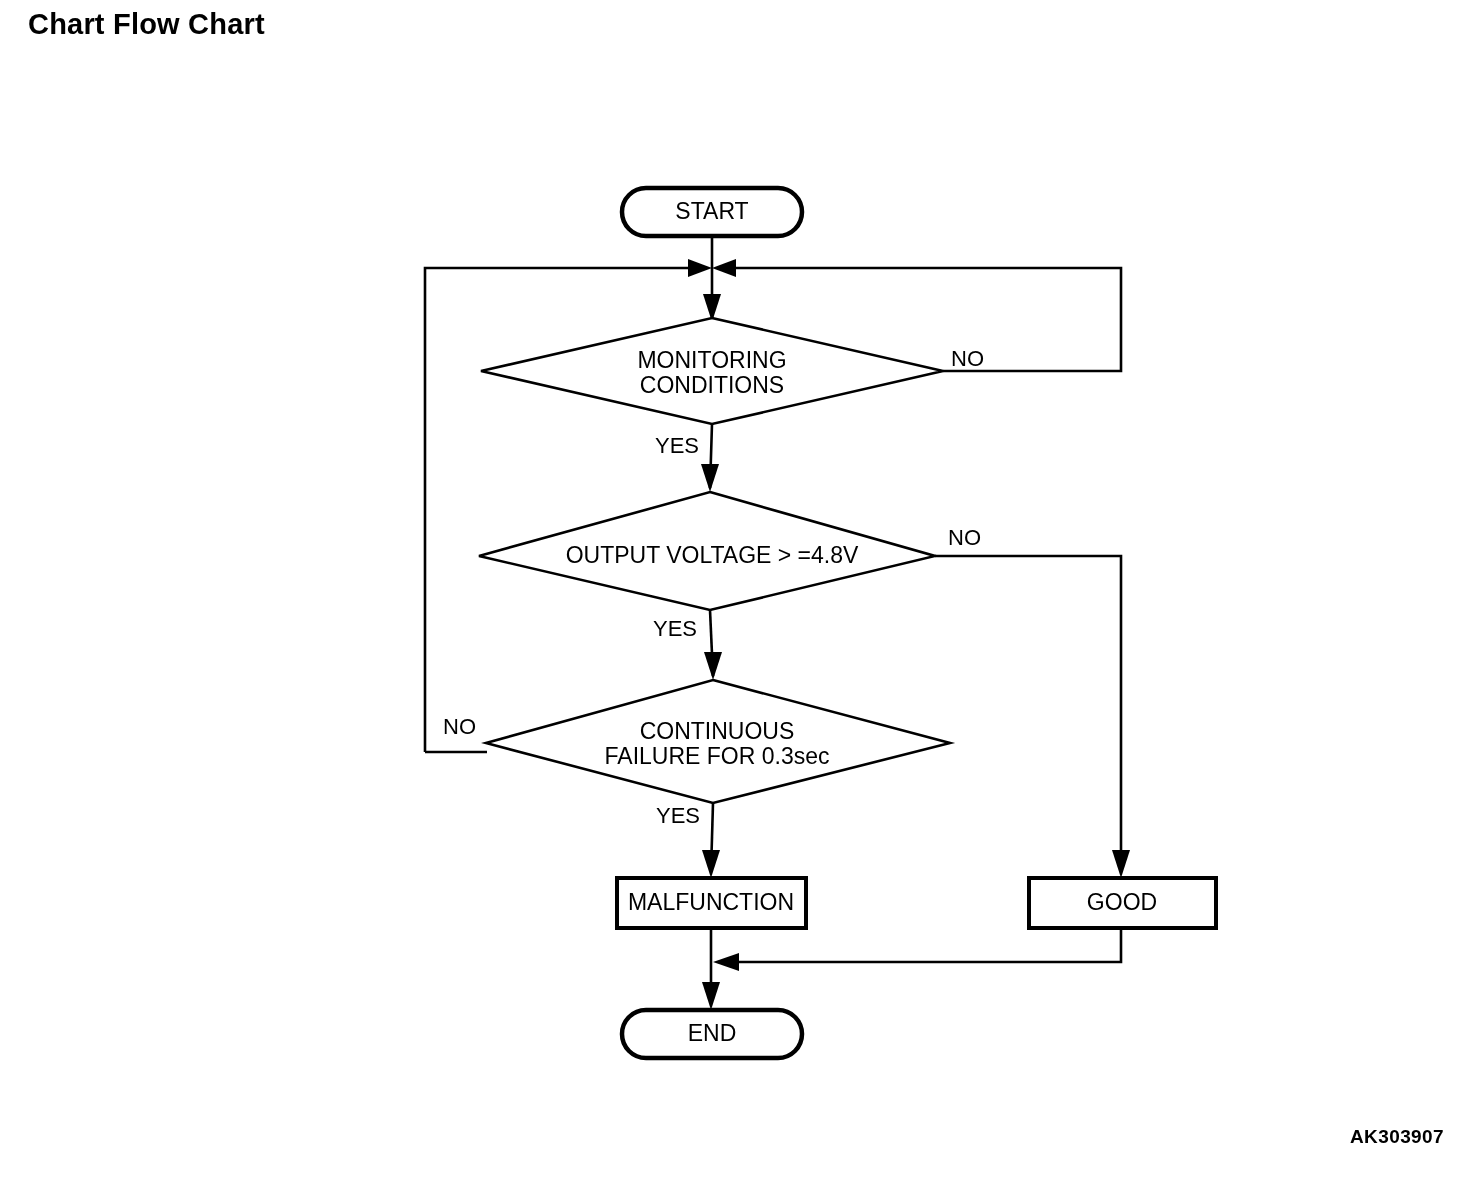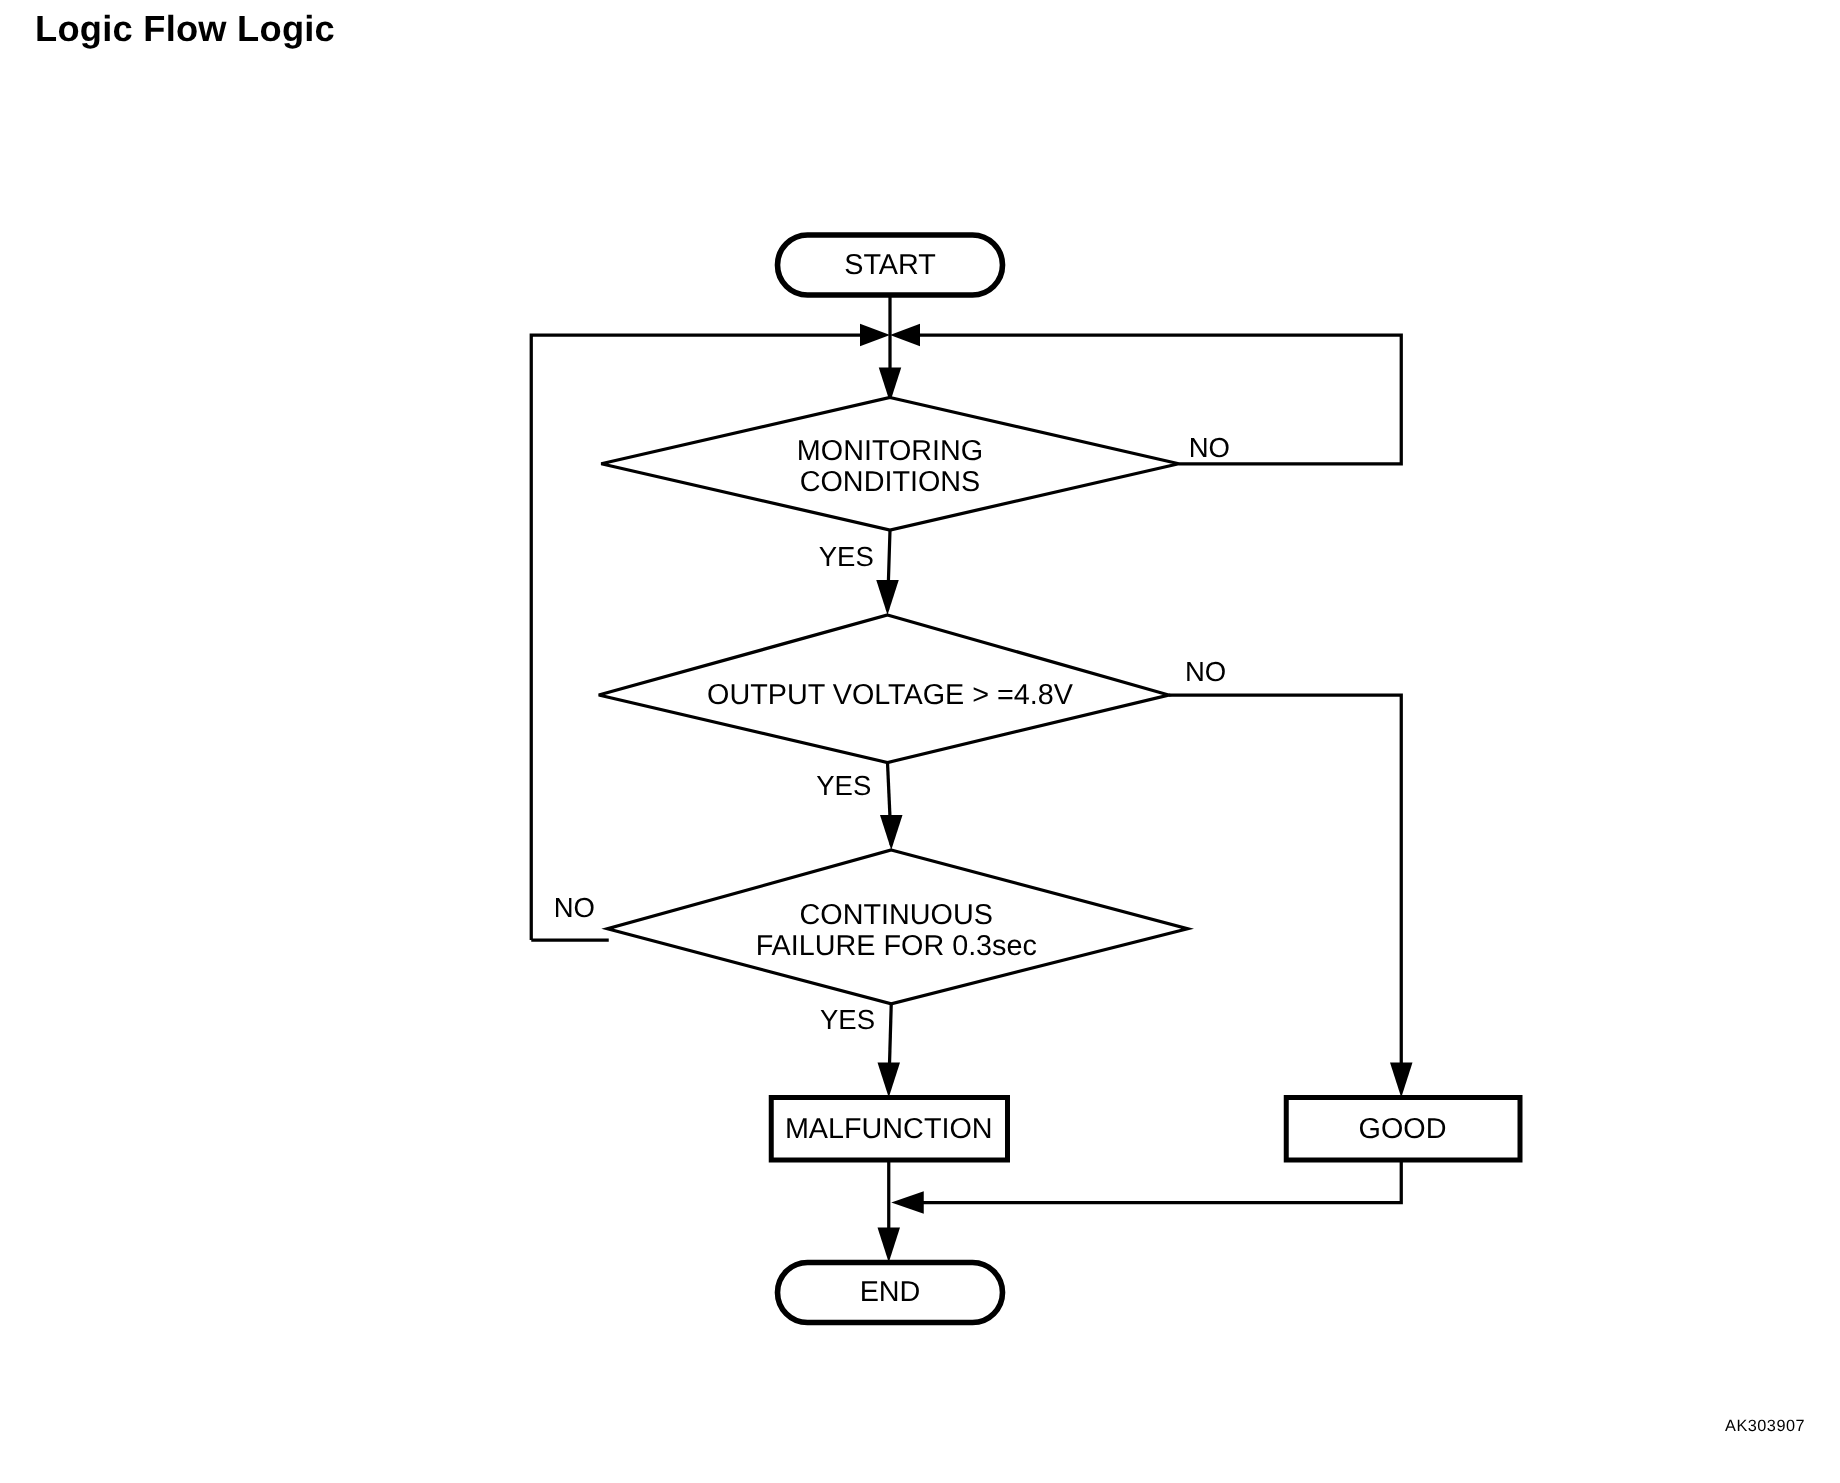--- a/index.html
+++ b/index.html
@@ -22,22 +22,22 @@
     top: 8px;
     font-size: 29px;
     font-weight: bold;
     letter-spacing: 0.2px;
     white-space: nowrap;
   }
   #figure-code {
     position: absolute;
     right: 28px;
     bottom: 38px;
-    font-size: 13px;
-    font-weight: normal;
+    font-size: 19px;
+    font-weight: bold;
     letter-spacing: 0.4px;
   }
   #flow-svg {
     position: absolute;
     left: 0;
     top: 0;
     width: 1472px;
     height: 1186px;
   }
   .shape-outline {
@@ -74,21 +74,21 @@
     font-size: 22px;
     fill: #000000;
     dominant-baseline: middle;
   }
   .edge-label.right-anchor { text-anchor: end; }
   .edge-label.left-anchor { text-anchor: start; }
 </style>
 </head>
 <body>
 
-<div id="page-title">Logic Flow Logic</div>
+<div id="page-title">Chart Flow Chart</div>
 
 <svg id="flow-svg" viewBox="0 0 1472 1186">
 
   <line class="flow-line" x1="712" y1="236" x2="712" y2="268"></line>
 
   <path class="flow-line" d="M 425 752 L 425 268 L 690 268"></path>
   <line class="flow-line" x1="425" y1="752" x2="487" y2="752"></line>
   <polygon class="arrow-head" points="712,268 688,259 688,277"></polygon>
 
   <path class="flow-line" d="M 943 371 L 1121 371 L 1121 268 L 734 268"></path>

